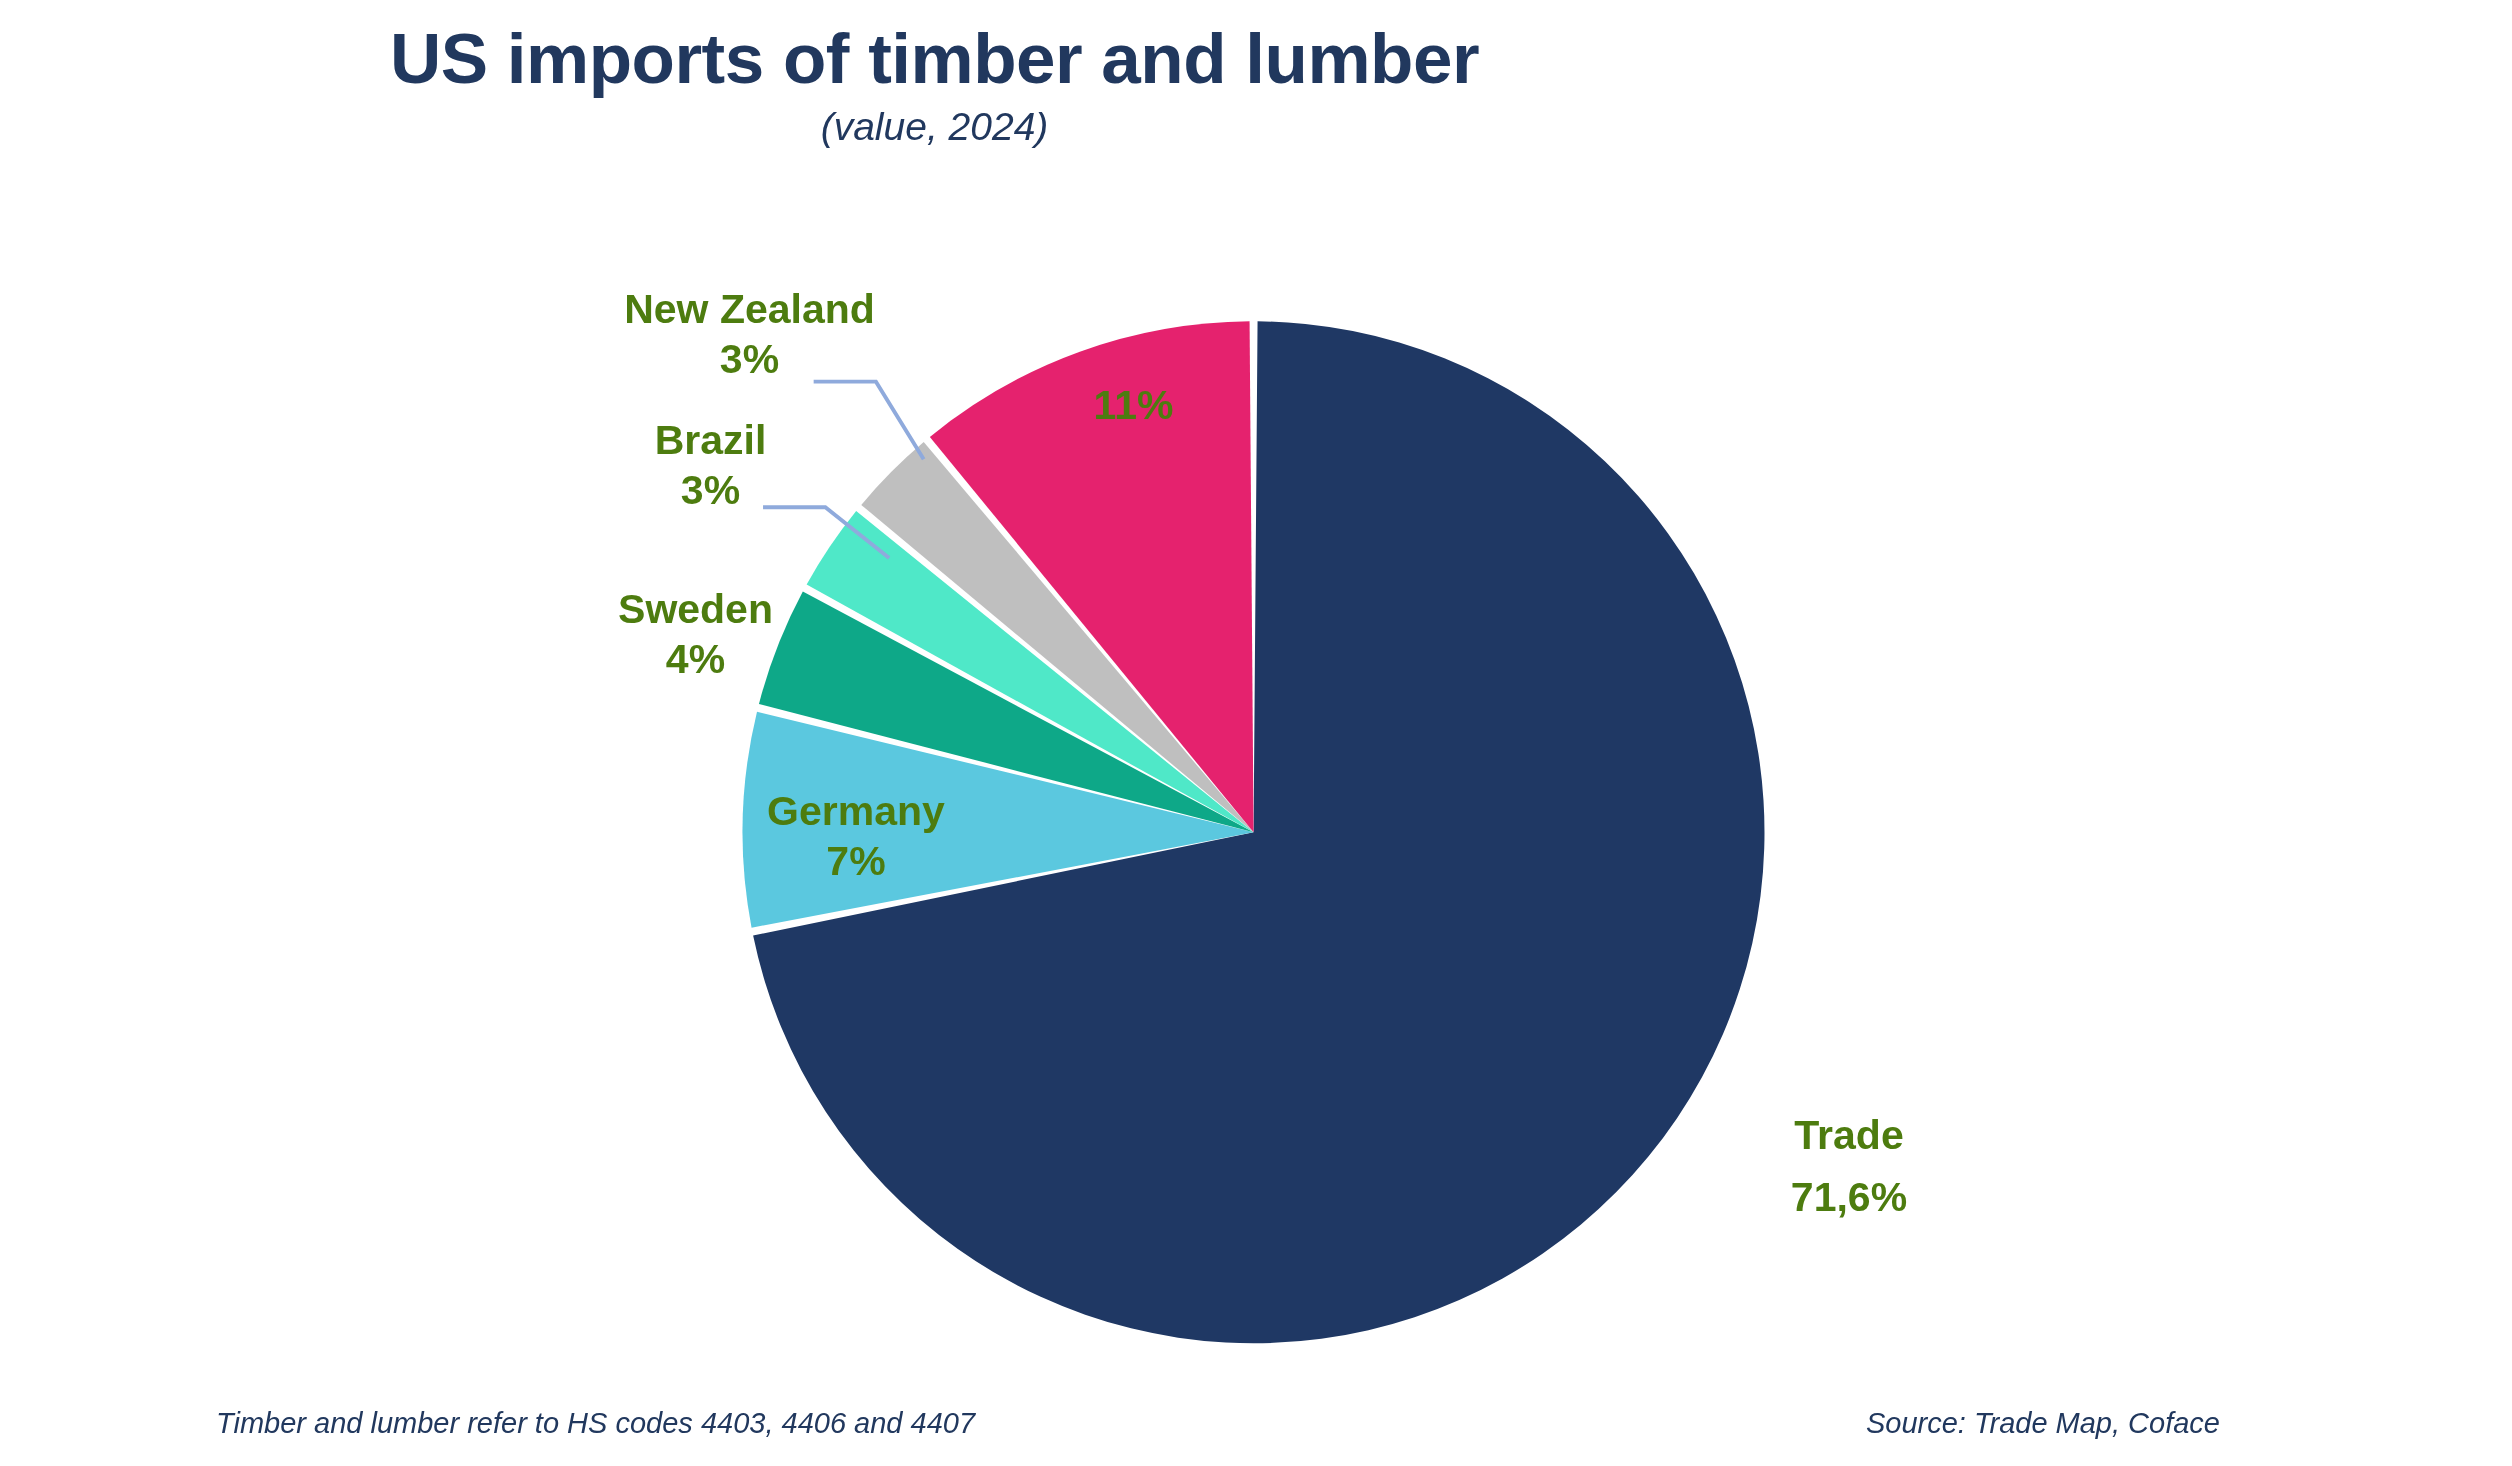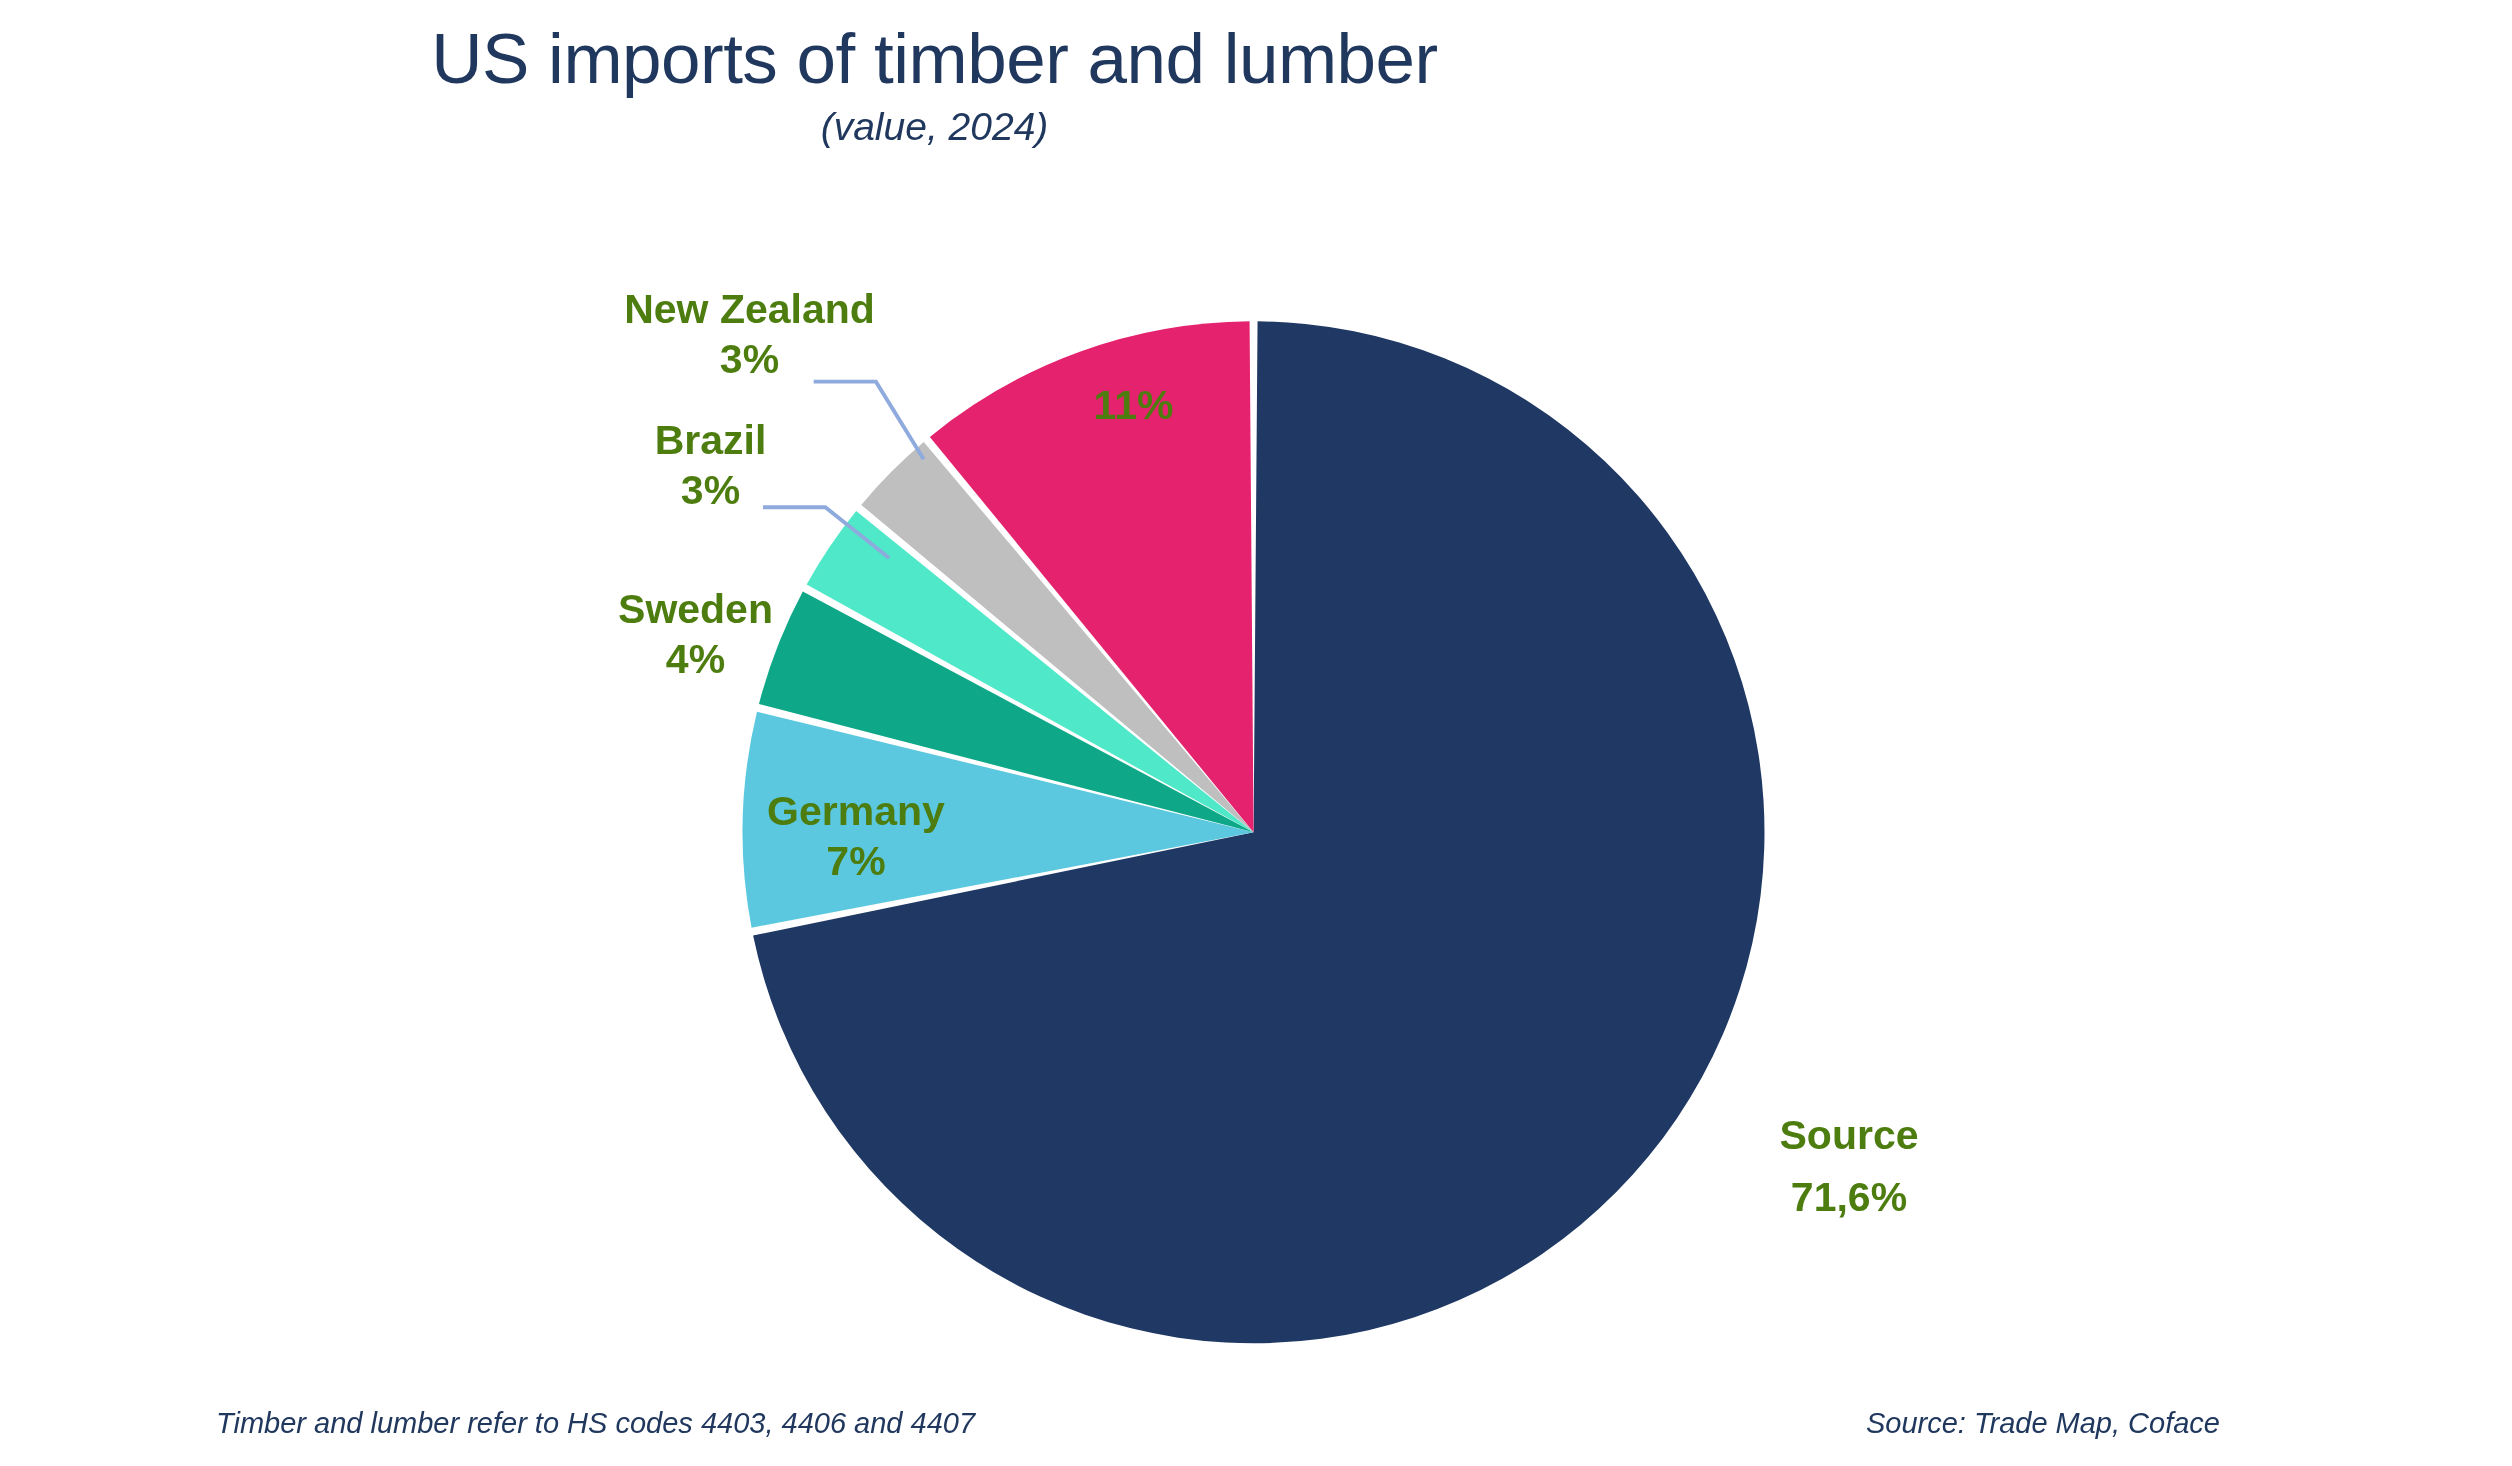--- a/index.html
+++ b/index.html
@@ -24,21 +24,21 @@
   
   .title-block {
     position: absolute;
     top: 23.4px;
     left: 0;
     width: 1869px;
     text-align: center;
   }
   .chart-title {
     font-size: 71px;
-    font-weight: 400;
+    font-weight: 700;
     color: #21385e;
     line-height: 1.02;
     letter-spacing: -0.5px;
     white-space: nowrap;
   }
   .chart-subtitle {
     margin-top: 11.7px;
     font-size: 39px;
     font-weight: 400;
     color: #21385e;
@@ -139,21 +139,21 @@
   <div class="pie-label lbl-germany">
     <span class="lab-name">Germany</span>
     <span class="lab-val">7%</span>
   </div>
 
   <div class="pie-label lbl-others">
     <span class="lab-val">11%</span>
   </div>
 
   <div class="pie-label lbl-canada">
-    <span class="lab-name">Source</span>
+    <span class="lab-name">Trade</span>
     <span class="lab-val">71,6%</span>
   </div>
 
   <div class="footnote">Timber and lumber refer to HS codes 4403, 4406 and 4407</div>
   <div class="source-note">Source: Trade Map, Coface</div>
 
 </div>
 
 
 </body></html>

